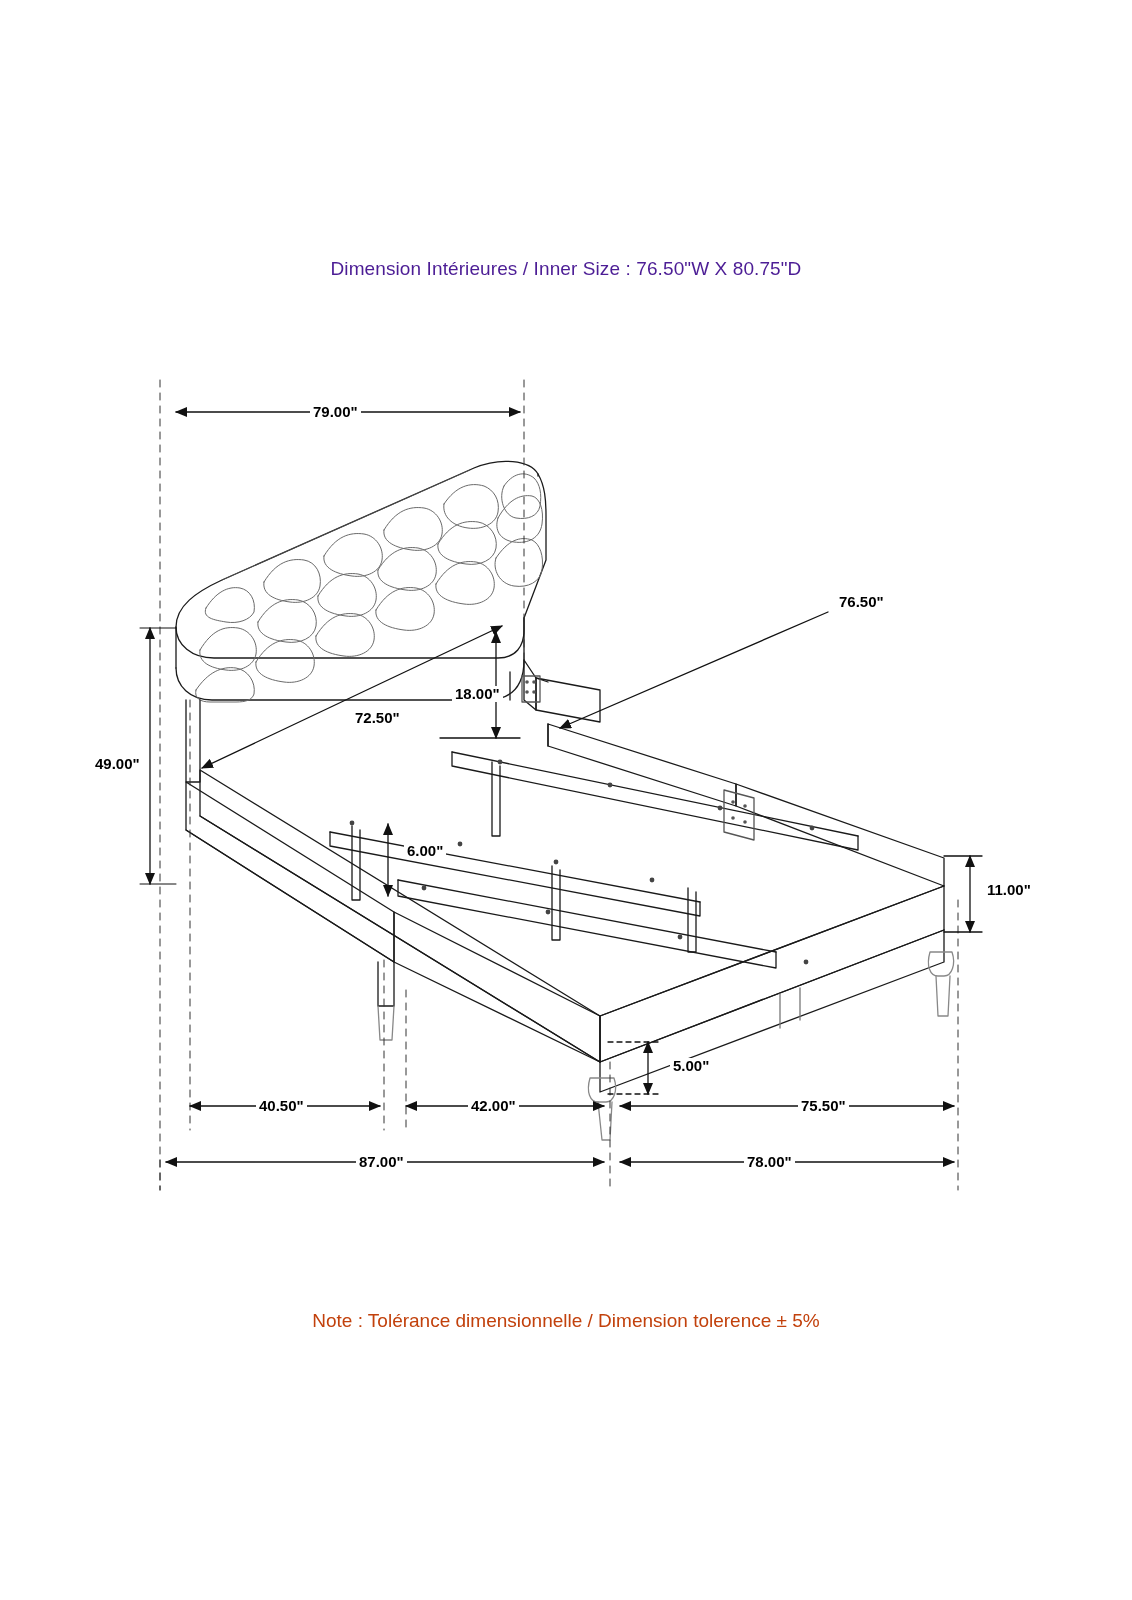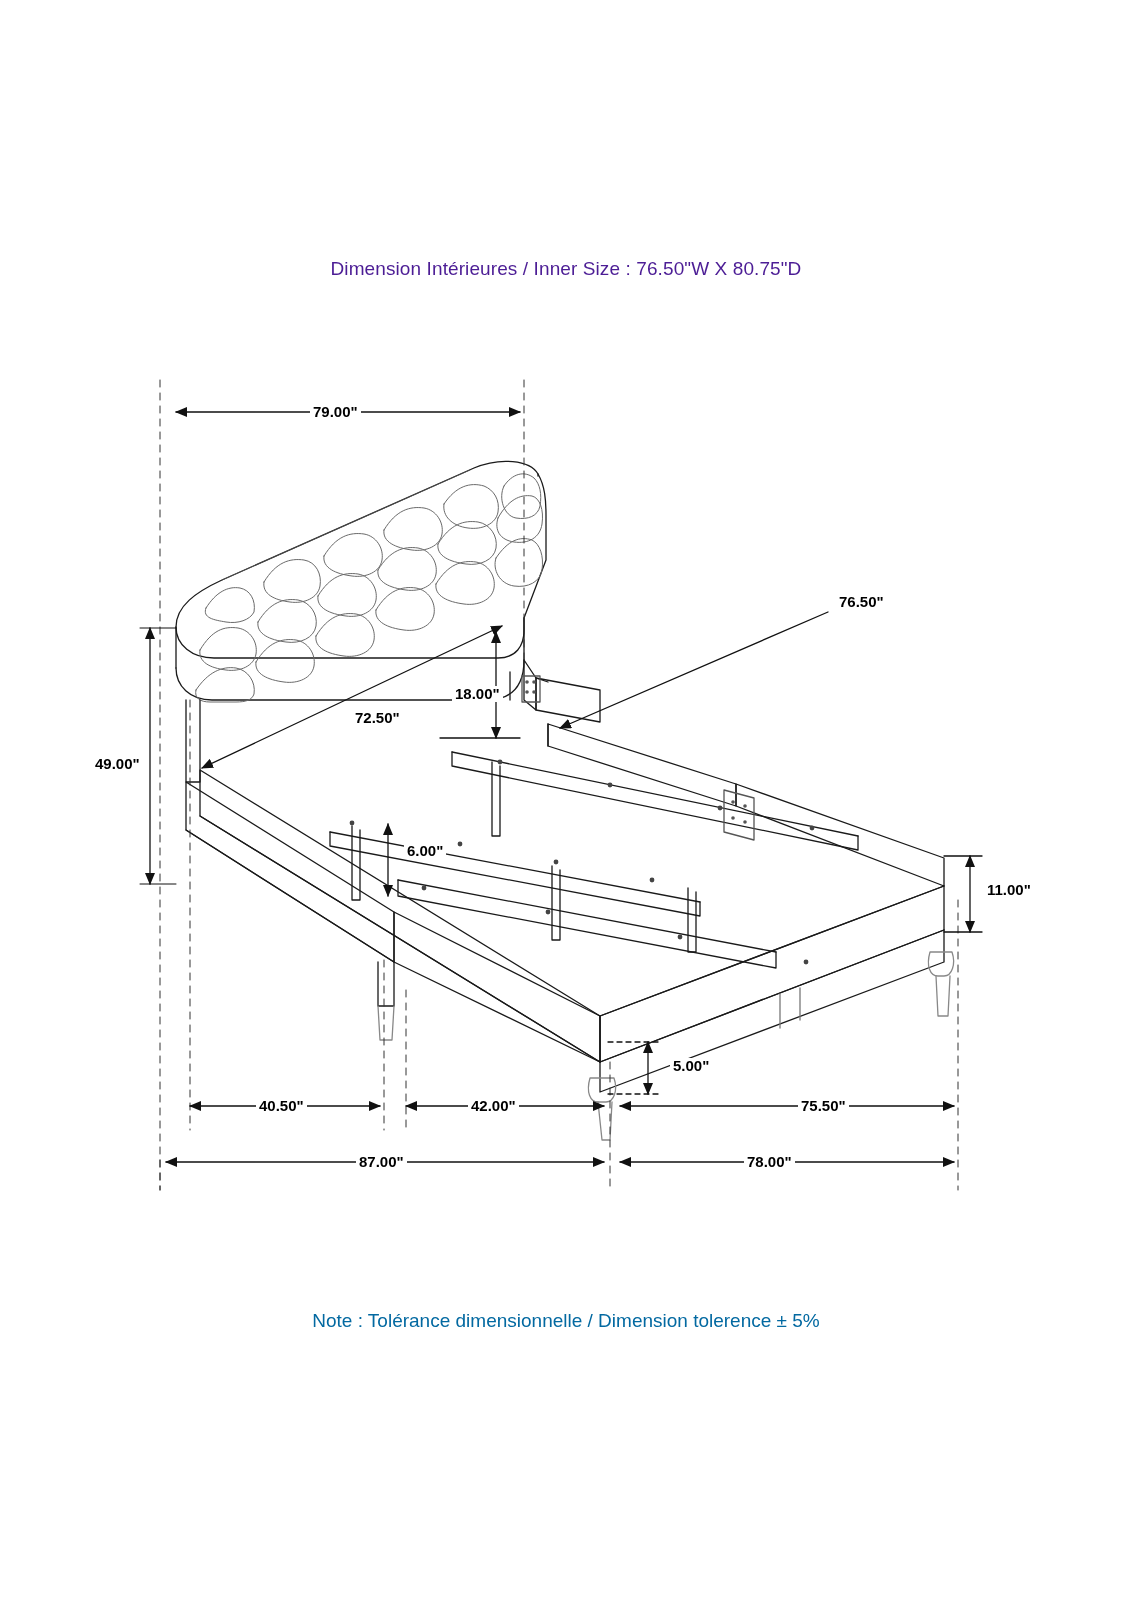--- a/index.html
+++ b/index.html
@@ -31,21 +31,21 @@
     letter-spacing: 0.1px;
     color: #4c1d95;
   }
   .note-text {
     position: absolute;
     left: 0;
     top: 1310px;
     width: 1132px;
     text-align: center;
     font-size: 19px;
-    color: #0369a1;
+    color: #c2410c;
   }
   .dim-label {
     position: absolute;
     font-size: 15px;
     font-weight: bold;
     color: #000000;
     white-space: nowrap;
     background: #ffffff;
     padding: 0 3px;
     line-height: 16px;

